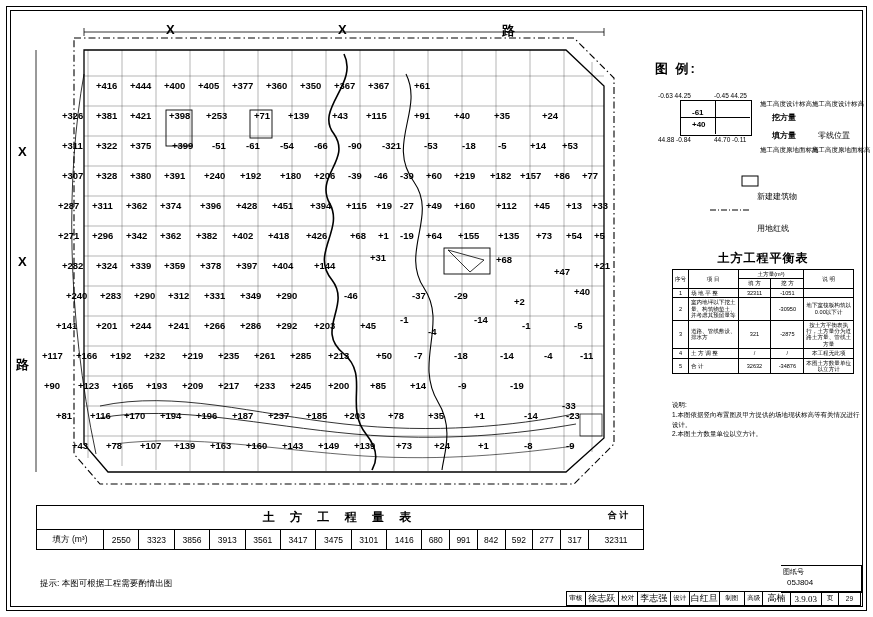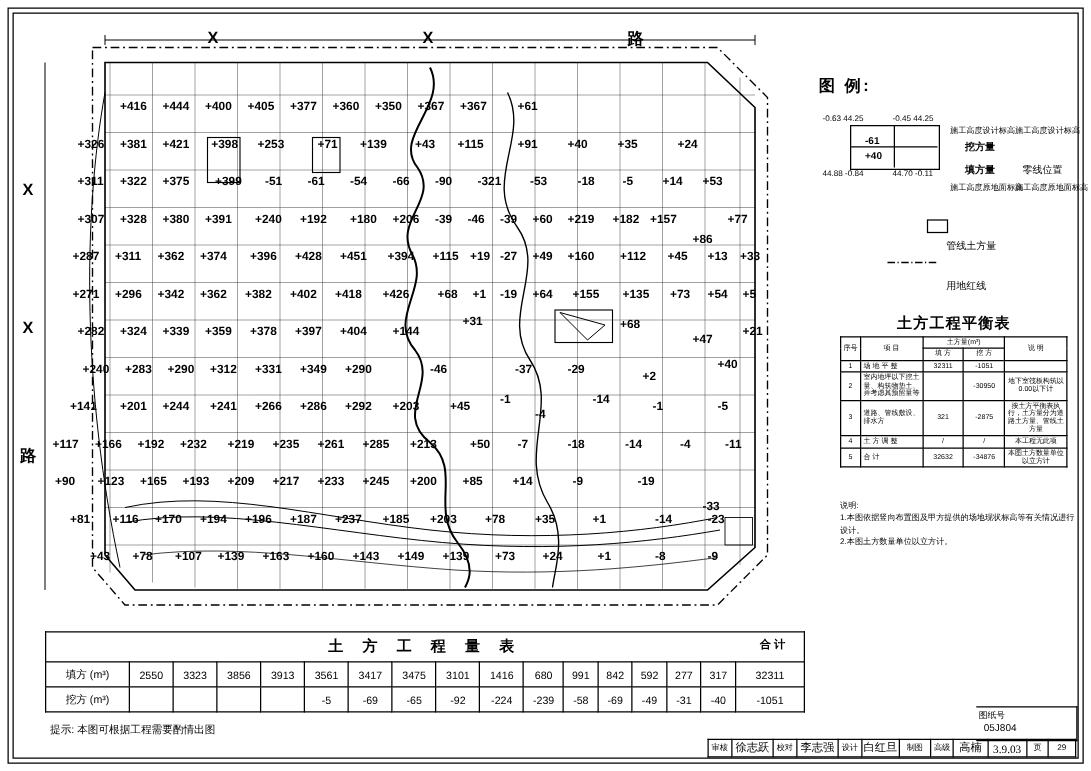--- a/index.html
+++ b/index.html
@@ -179,21 +179,21 @@
     <div class="cellbig" style="left:226px;top:156px;">+192</div>
     <div class="cellbig" style="left:266px;top:156px;">+180</div>
     <div class="cellbig" style="left:300px;top:156px;">+206</div>
     <div class="cellbig" style="left:334px;top:156px;">-39</div>
     <div class="cellbig" style="left:360px;top:156px;">-46</div>
     <div class="cellbig" style="left:386px;top:156px;">-39</div>
     <div class="cellbig" style="left:412px;top:156px;">+60</div>
     <div class="cellbig" style="left:440px;top:156px;">+219</div>
     <div class="cellbig" style="left:476px;top:156px;">+182</div>
     <div class="cellbig" style="left:506px;top:156px;">+157</div>
-    <div class="cellbig" style="left:540px;top:156px;margin-top:16px;">+86</div>
+    <div class="cellbig" style="left:540px;top:156px;">+86</div>
     <div class="cellbig" style="left:568px;top:156px;">+77</div>
 
     <div class="cellbig" style="left:44px;top:186px;">+287</div>
     <div class="cellbig" style="left:78px;top:186px;">+311</div>
     <div class="cellbig" style="left:112px;top:186px;">+362</div>
     <div class="cellbig" style="left:146px;top:186px;">+374</div>
     <div class="cellbig" style="left:186px;top:186px;">+396</div>
     <div class="cellbig" style="left:222px;top:186px;">+428</div>
     <div class="cellbig" style="left:258px;top:186px;">+451</div>
     <div class="cellbig" style="left:296px;top:186px;">+394</div>
@@ -346,21 +346,21 @@
   <div class="legtxt9" style="left:772px;top:112px;font-weight:bold;">挖方量</div>
   <div class="legtxt9" style="left:772px;top:130px;font-weight:bold;font-family:Liberation Serif, serif;">填方量</div>
   <div class="legtxt9" style="left:818px;top:130px;">零线位置</div>
   <div class="legtxt9" style="left:692px;top:108px;font-weight:bold;">-61</div>
   <div class="legtxt9" style="left:692px;top:120px;font-weight:bold;">+40</div>
 
   <svg style="position:absolute;left:650px;top:160px;width:215px;height:80px;">
     <rect x="92" y="16" width="16" height="10" fill="none" stroke="#000" stroke-width="1"></rect>
     <line x1="60" y1="50" x2="100" y2="50" stroke="#000" stroke-width="1.2" stroke-dasharray="6,2,1,2"></line>
   </svg>
-  <div class="legtxt9" style="left:757px;top:191px;">管线土方量</div>
+  <div class="legtxt9" style="left:757px;top:191px;">新建建筑物</div>
   <div class="legtxt9" style="left:757px;top:223px;">用地红线</div>
 
   <div id="balance">
     <div class="cap">土方工程平衡表</div>
     <table>
       <tbody>
           <tr>
         <td rowspan="2" style="width:14px;">序号</td>
         <td rowspan="2" style="width:52px;">项  目</td>
         <td colspan="2">土方量(m³)</td>
@@ -430,39 +430,20 @@
         <td>3475</td>
         <td>3101</td>
         <td>1416</td>
         <td>680</td>
         <td>991</td>
         <td>842</td>
         <td>592</td>
         <td>277</td>
         <td>317</td>
         <td class="tot">32311</td>
-      </tr>
-      <tr>
-        <td class="hdr">挖方 (m³)</td>
-        <td></td>
-        <td></td>
-        <td></td>
-        <td></td>
-        <td>-5</td>
-        <td>-69</td>
-        <td>-65</td>
-        <td>-92</td>
-        <td>-224</td>
-        <td>-239</td>
-        <td>-58</td>
-        <td>-69</td>
-        <td>-49</td>
-        <td>-31</td>
-        <td>-40</td>
-        <td class="tot">-1051</td>
       </tr>
     </tbody>
       </table>
   </div>
   <div style="position:absolute;left:592px;top:506px;width:52px;height:18px;display:flex;align-items:center;justify-content:center;font-size:9px;font-weight:bold;">合  计</div>
 
   <div id="tip">提示: 本图可根据工程需要酌情出图</div>
 
   <div id="titleblock">
     <div id="tbnum">

